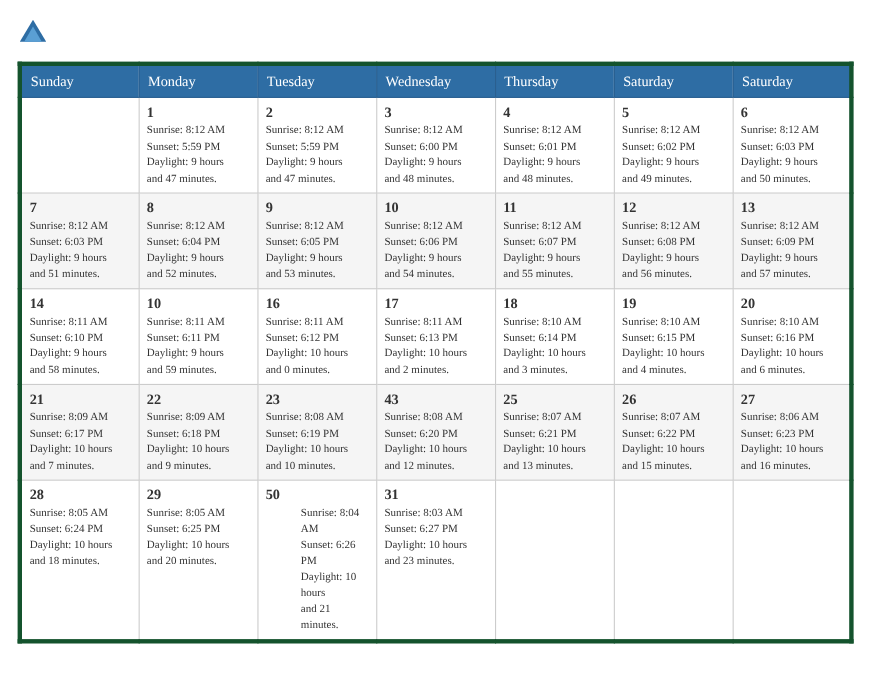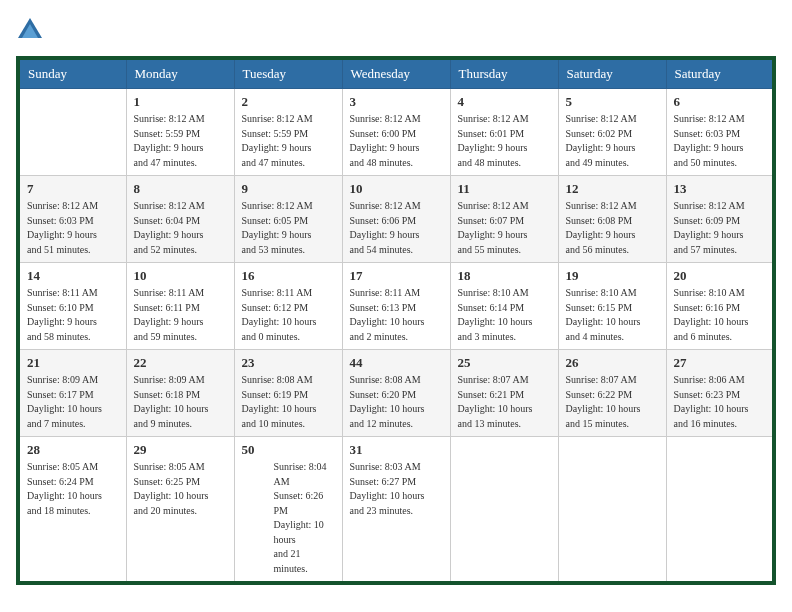--- a/index.html
+++ b/index.html
@@ -290,21 +290,21 @@
 and 9 minutes.</div>
         </td>
         <td>
           <span class="day-number">23</span>
           <div class="day-info" style="white-space: pre-line;">Sunrise: 8:08 AM
 Sunset: 6:19 PM
 Daylight: 10 hours
 and 10 minutes.</div>
         </td>
         <td>
-          <span class="day-number">44</span>
+          <span class="day-number">43</span>
           <div class="day-info" style="white-space: pre-line;">Sunrise: 8:08 AM
 Sunset: 6:20 PM
 Daylight: 10 hours
 and 12 minutes.</div>
         </td>
         <td>
           <span class="day-number">25</span>
           <div class="day-info" style="white-space: pre-line;">Sunrise: 8:07 AM
 Sunset: 6:21 PM
 Daylight: 10 hours

